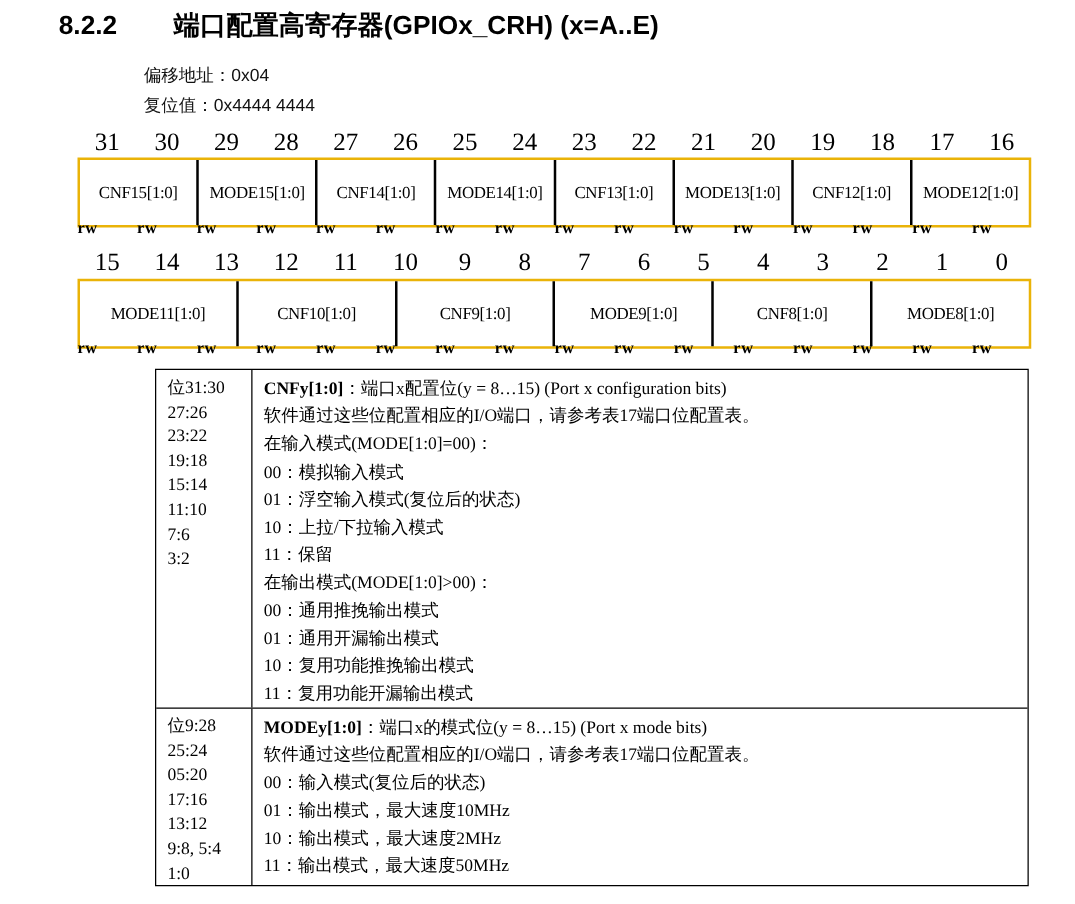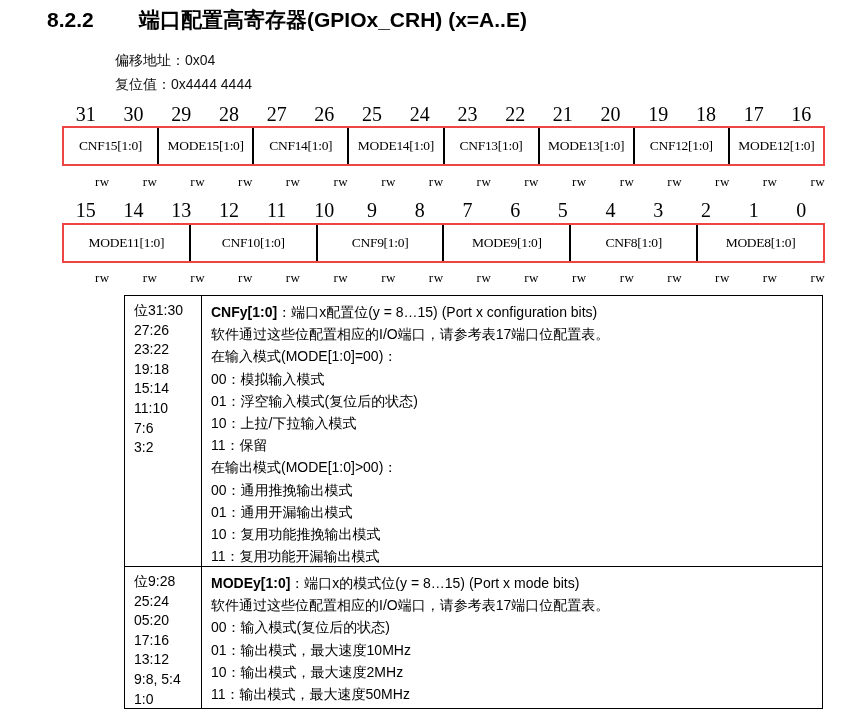--- a/index.html
+++ b/index.html
@@ -3,26 +3,26 @@
 <meta charset="utf-8">
 <style>
   html, body { margin: 0; padding: 0; background: #ffffff; }
   body { width: 860px; height: 723px; position: relative; overflow: hidden; color: #000; font-family: "Liberation Sans", "DejaVu Sans", sans-serif; }
   .heading { position: absolute; left: 47px; top: 6px; font-size: 21px; font-weight: bold; white-space: nowrap; }
   .heading .num { display: inline-block; width: 92px; }
   .meta { position: absolute; left: 115px; font-size: 14px; white-space: nowrap; color: #111; }
   .bitrow { position: absolute; left: 62px; width: 763px; height: 20px; }
   .bitnum { position: absolute; width: 47.7px; text-align: center; font-family: "Liberation Serif", "DejaVu Serif", serif; font-size: 20px; top: 0; }
   .rwrow { position: absolute; left: 62px; width: 763px; height: 18px; }
-  .rw { position: absolute; width: 47.7px; text-align: right; font-family: "Liberation Serif", "DejaVu Serif", serif; font-size: 13px; font-weight: normal; letter-spacing: 0.5px; }
-  .regbox { position: absolute; left: 62px; width: 763px; height: 40px; border: 2px solid #ef4444; box-sizing: border-box; display: flex; }
+  .rw { position: absolute; width: 47.7px; text-align: left; font-family: "Liberation Serif", "DejaVu Serif", serif; font-size: 13px; font-weight: bold; letter-spacing: 0.5px; }
+  .regbox { position: absolute; left: 62px; width: 763px; height: 56px; border: 2px solid #eab308; box-sizing: border-box; display: flex; }
   .field { flex: 1; border-right: 2px solid #000; display: flex; align-items: center; justify-content: center; font-family: "Liberation Serif", "DejaVu Serif", serif; font-size: 13.5px; white-space: nowrap; letter-spacing: -0.3px; }
   .field:last-child { border-right: none; }
   .desc { position: absolute; left: 124px; top: 295px; width: 699px; border: 1.5px solid #000; box-sizing: border-box; border-collapse: collapse; }
-  .desc-row { display: flex; }
+  .desc-row { display: flex; font-family: Liberation Serif, serif; }
   .desc-row + .desc-row { border-top: 1.5px solid #000; justify-content: flex-end; }
   .desc-bits { width: 77px; border-right: 1.5px solid #000; padding: 5px 0 0 9px; box-sizing: border-box; font-size: 14px; line-height: 19.6px; }
   .desc-text { flex: 1; padding: 5px 0 0 9px; font-size: 14px; line-height: 22.2px; }
   .desc-text .b { font-weight: bold; }
   .row1 { height: 270px; }
   .row2 { height: 141px; }
 </style>
 </head>
 <body>
 

